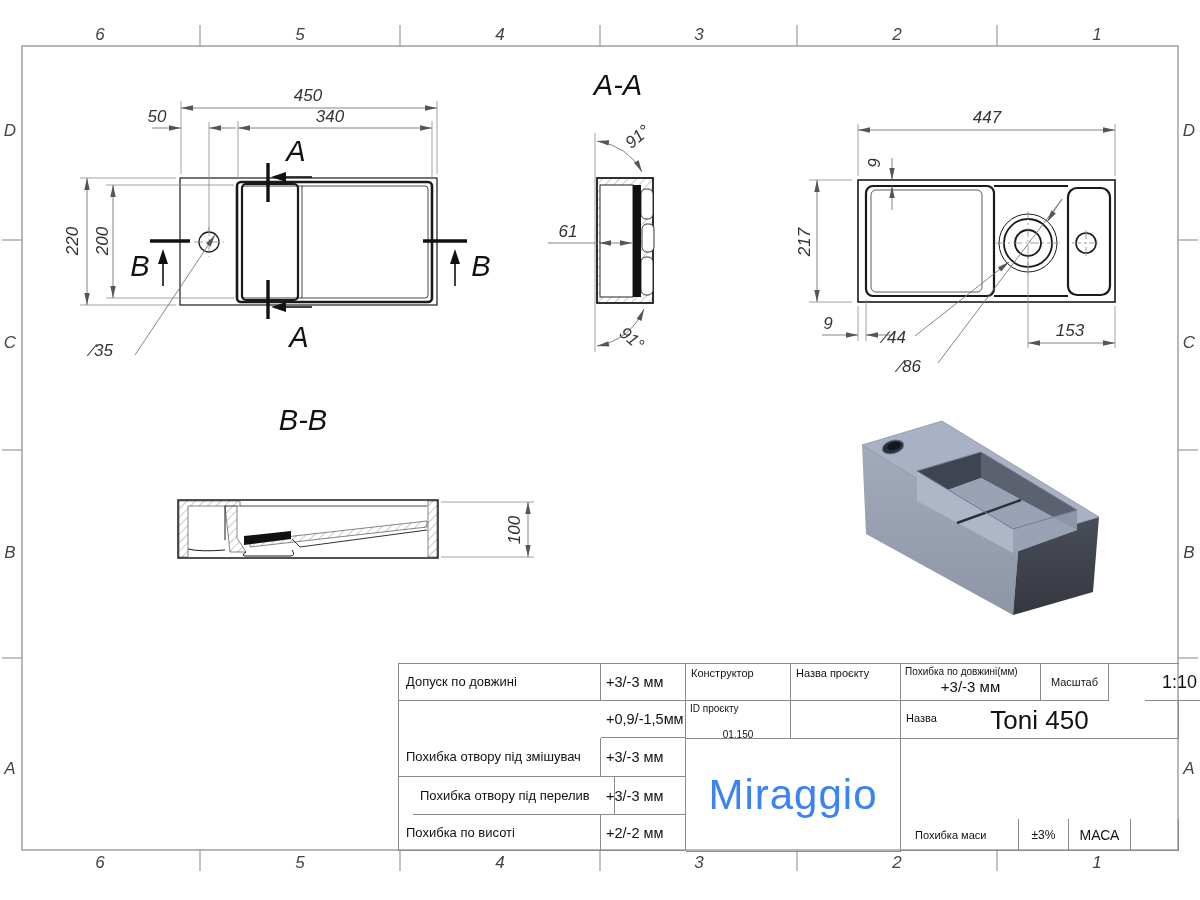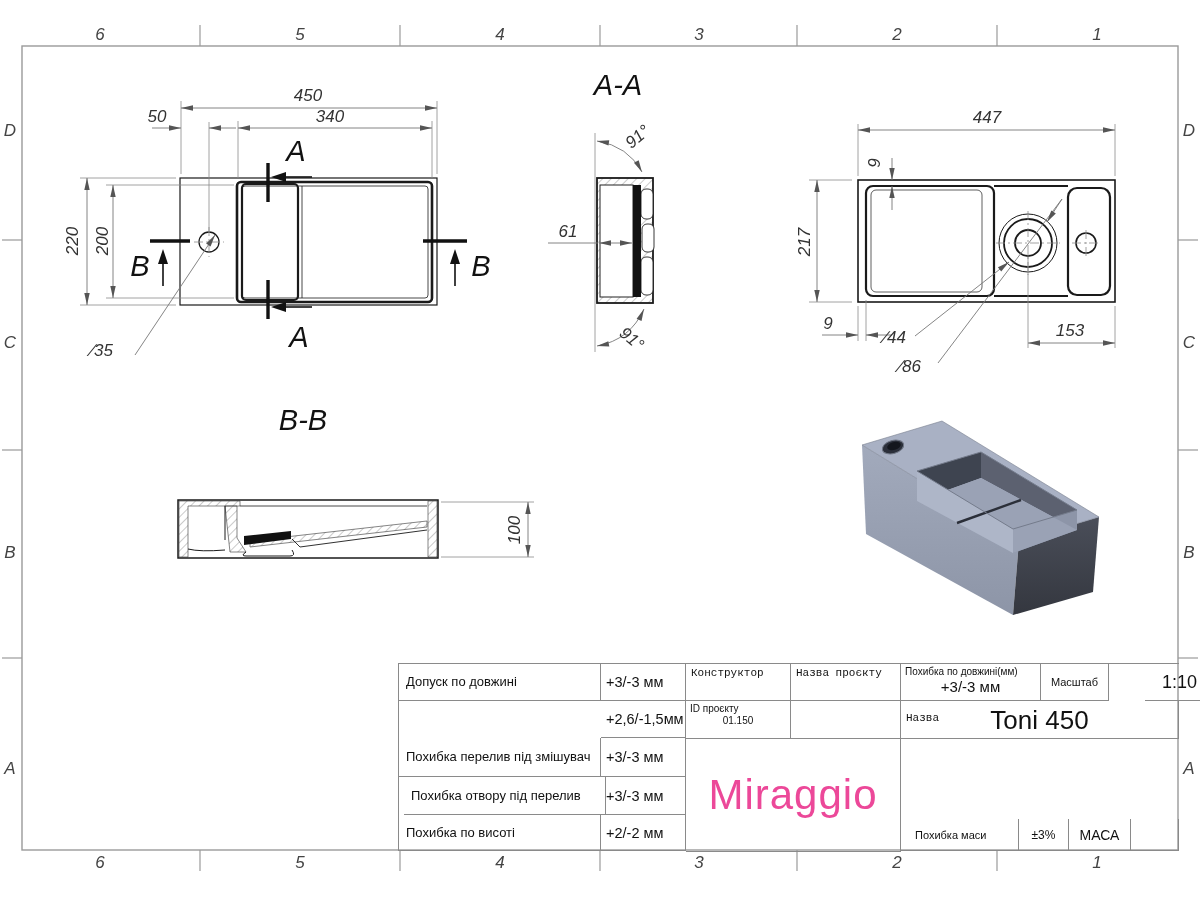--- a/index.html
+++ b/index.html
@@ -14,25 +14,25 @@
   .ext{stroke:#8a8a8a;stroke-width:0.8;fill:none;}
   .cl{stroke:#8a8a8a;stroke-width:0.8;fill:none;stroke-dasharray:9 3 2 3;}
   
   .tb{position:absolute;left:398px;top:663px;width:781px;height:188px;
       border-left:1px solid #8a8a8a;border-top:1px solid #8a8a8a;box-sizing:border-box;
       color:#111;}
   .cell{position:absolute;box-sizing:border-box;border-right:1px solid #8a8a8a;
         border-bottom:1px solid #8a8a8a;overflow:hidden;}
   .tol-label{font-size:13px;line-height:1.1;padding:3px 2px 2px 7px;display:flex;align-items:center;}
   .tol-value{font-size:14.5px;padding:2px 1px 2px 5px;display:flex;align-items:center;white-space:nowrap;}
-  .small-label{font-size:11px;padding:3px 0 0 5px;font-family:Liberation Mono, monospace;}
+  .small-label{font-size:11px;padding:3px 0 0 5px;}
   .tiny-label{font-size:10px;padding:2px 0 0 4px;}
-  .id-num{font-size:10px;text-align:center;margin-top:1px;}
+  .id-num{font-size:10px;text-align:center;margin-top:15px;}
   .brand{display:flex;align-items:center;justify-content:center;font-size:42px;
-         letter-spacing:1px;color:#ec4899;}
+         letter-spacing:1px;color:#3b82f6;}
   .bigval{position:absolute;left:0;right:0;text-align:center;}
 </style>
 </head>
 <body>
 
 <div class="sheet">
 <svg width="1200" height="900" viewBox="0 0 1200 900">
   <defs>
     <pattern id="h1" patternUnits="userSpaceOnUse" width="6" height="6" patternTransform="rotate(45)">
       <line x1="0" y1="0" x2="0" y2="6" stroke="#8a8a8a" stroke-width="0.9"></line>
@@ -256,24 +256,24 @@
     <polygon points="917,471 981,452 1077,510 1013,529" fill="none" stroke="#747b8b" stroke-width="1"></polygon>
     <ellipse cx="893" cy="447" rx="11" ry="6.5" transform="rotate(-16 893 447)" fill="#2b2f3a" stroke="#6f7685" stroke-width="1"></ellipse>
     <ellipse cx="894" cy="446" rx="7" ry="4" transform="rotate(-16 894 446)" fill="#14171e"></ellipse>
   </g>
 </svg>
 
   <div class="tb">
 
     <div class="cell tol-label" style="left:0;top:0;width:202px;height:37px">Допуск по довжині</div>
     <div class="cell tol-value" style="left:202px;top:0;width:85px;height:37px">+3/-3 мм</div>
-    <div class="cell tol-value" style="left:202px;top:37px;width:85px;height:37px">+2,6/-1,5мм</div>
-    <div class="cell tol-label" style="left:0;top:74px;width:202px;height:39px">Похибка перелив під змішувач</div>
+    <div class="cell tol-value" style="left:202px;top:37px;width:85px;height:37px">+0,9/-1,5мм</div>
+    <div class="cell tol-label" style="left:0;top:74px;width:202px;height:39px">Похибка отвору під змішувач</div>
     <div class="cell tol-value" style="left:202px;top:74px;width:85px;height:39px">+3/-3 мм</div>
-    <div class="cell tol-label" style="left:5px;top:113px;width:202px;height:38px">Похибка отвору під перелив</div>
+    <div class="cell tol-label" style="left:14px;top:113px;width:202px;height:38px">Похибка отвору під перелив</div>
     <div class="cell tol-value" style="left:202px;top:113px;width:85px;height:38px">+3/-3 мм</div>
     <div class="cell tol-label" style="left:0;top:151px;width:202px;height:36px">Похибка по висоті</div>
     <div class="cell tol-value" style="left:202px;top:151px;width:85px;height:36px">+2/-2 мм</div>
 
     <div class="cell small-label" style="left:287px;top:0;width:105px;height:37px">Конструктор</div>
     <div class="cell small-label" style="left:392px;top:0;width:110px;height:37px">Назва проєкту</div>
     <div class="cell" style="left:287px;top:37px;width:105px;height:38px">
       <div class="tiny-label">ID проєкту</div>
       <div class="id-num">01.150</div>
     </div>

